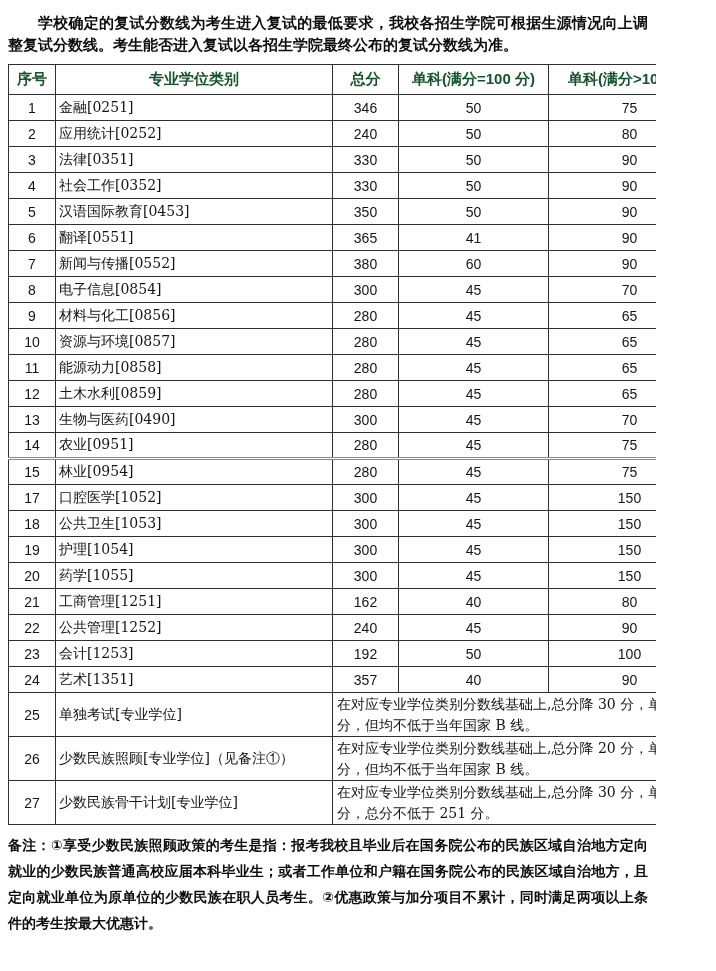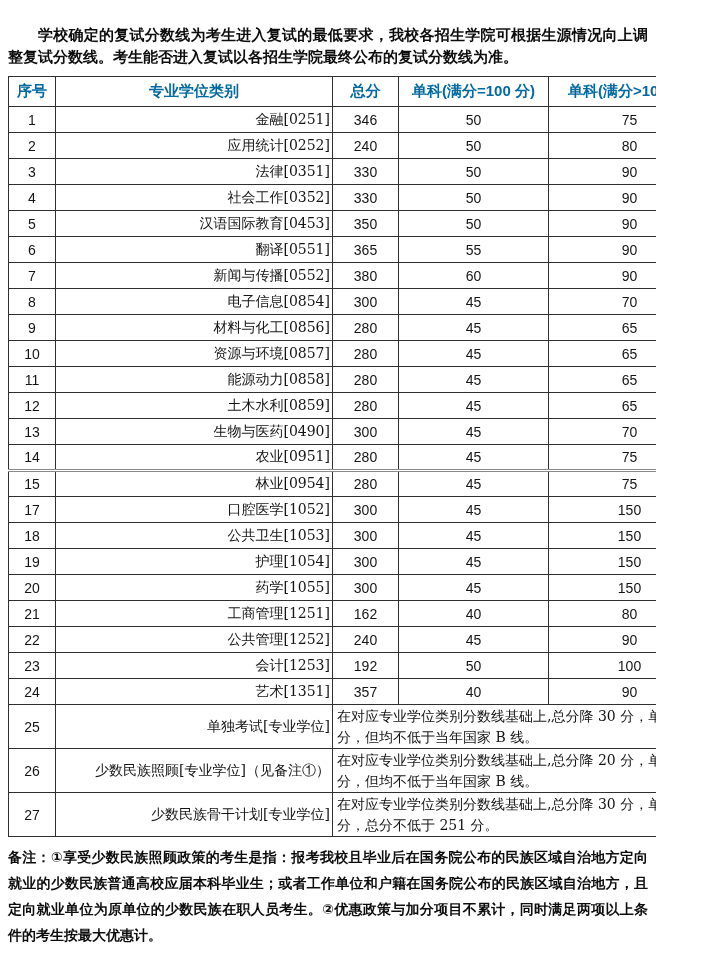--- a/index.html
+++ b/index.html
@@ -7,21 +7,21 @@
     padding: 0;
     background: #ffffff;
     width: 716px;
     color: #111111;
     font-family: "Liberation Sans", "DejaVu Sans", sans-serif;
   }
   .page {
     width: 656px;
     height: 971px;
     box-sizing: border-box;
-    padding-top: 24px;
+    padding-top: 12px;
     overflow: hidden;
   }
   .intro {
     margin: 0 8px 8px 8px;
     font-size: 15px;
     line-height: 22px;
     font-weight: bold;
     text-indent: 2em;
     text-align: justify;
     color: #0d0d0d;
@@ -38,30 +38,30 @@
     padding: 0 2px;
     box-sizing: border-box;
     overflow: hidden;
     white-space: nowrap;
   }
   table.scoreline th {
     height: 30px;
     font-size: 15px;
     font-weight: bold;
     text-align: center;
-    color: #0369a1;
+    color: #14532d;
   }
   table.scoreline td {
     height: 26px;
     font-size: 14px;
     text-align: center;
     color: #141414;
   }
   table.scoreline td.cat {
-    text-align: right;
+    text-align: left;
     font-family: "DejaVu Serif", "Liberation Serif", serif;
     padding-left: 3px;
   }
   table.scoreline tr.special td {
     height: 44px;
   }
   table.scoreline td.policy {
     text-align: left;
     white-space: normal;
     font-family: "DejaVu Serif", "Liberation Serif", serif;
@@ -139,21 +139,21 @@
           <td>5</td>
           <td class="cat">汉语国际教育[0453]</td>
           <td>350</td>
           <td>50</td>
           <td>90</td>
         </tr>
         <tr>
           <td>6</td>
           <td class="cat">翻译[0551]</td>
           <td>365</td>
-          <td>55</td>
+          <td>41</td>
           <td>90</td>
         </tr>
         <tr>
           <td>7</td>
           <td class="cat">新闻与传播[0552]</td>
           <td>380</td>
           <td>60</td>
           <td>90</td>
         </tr>
         <tr>

